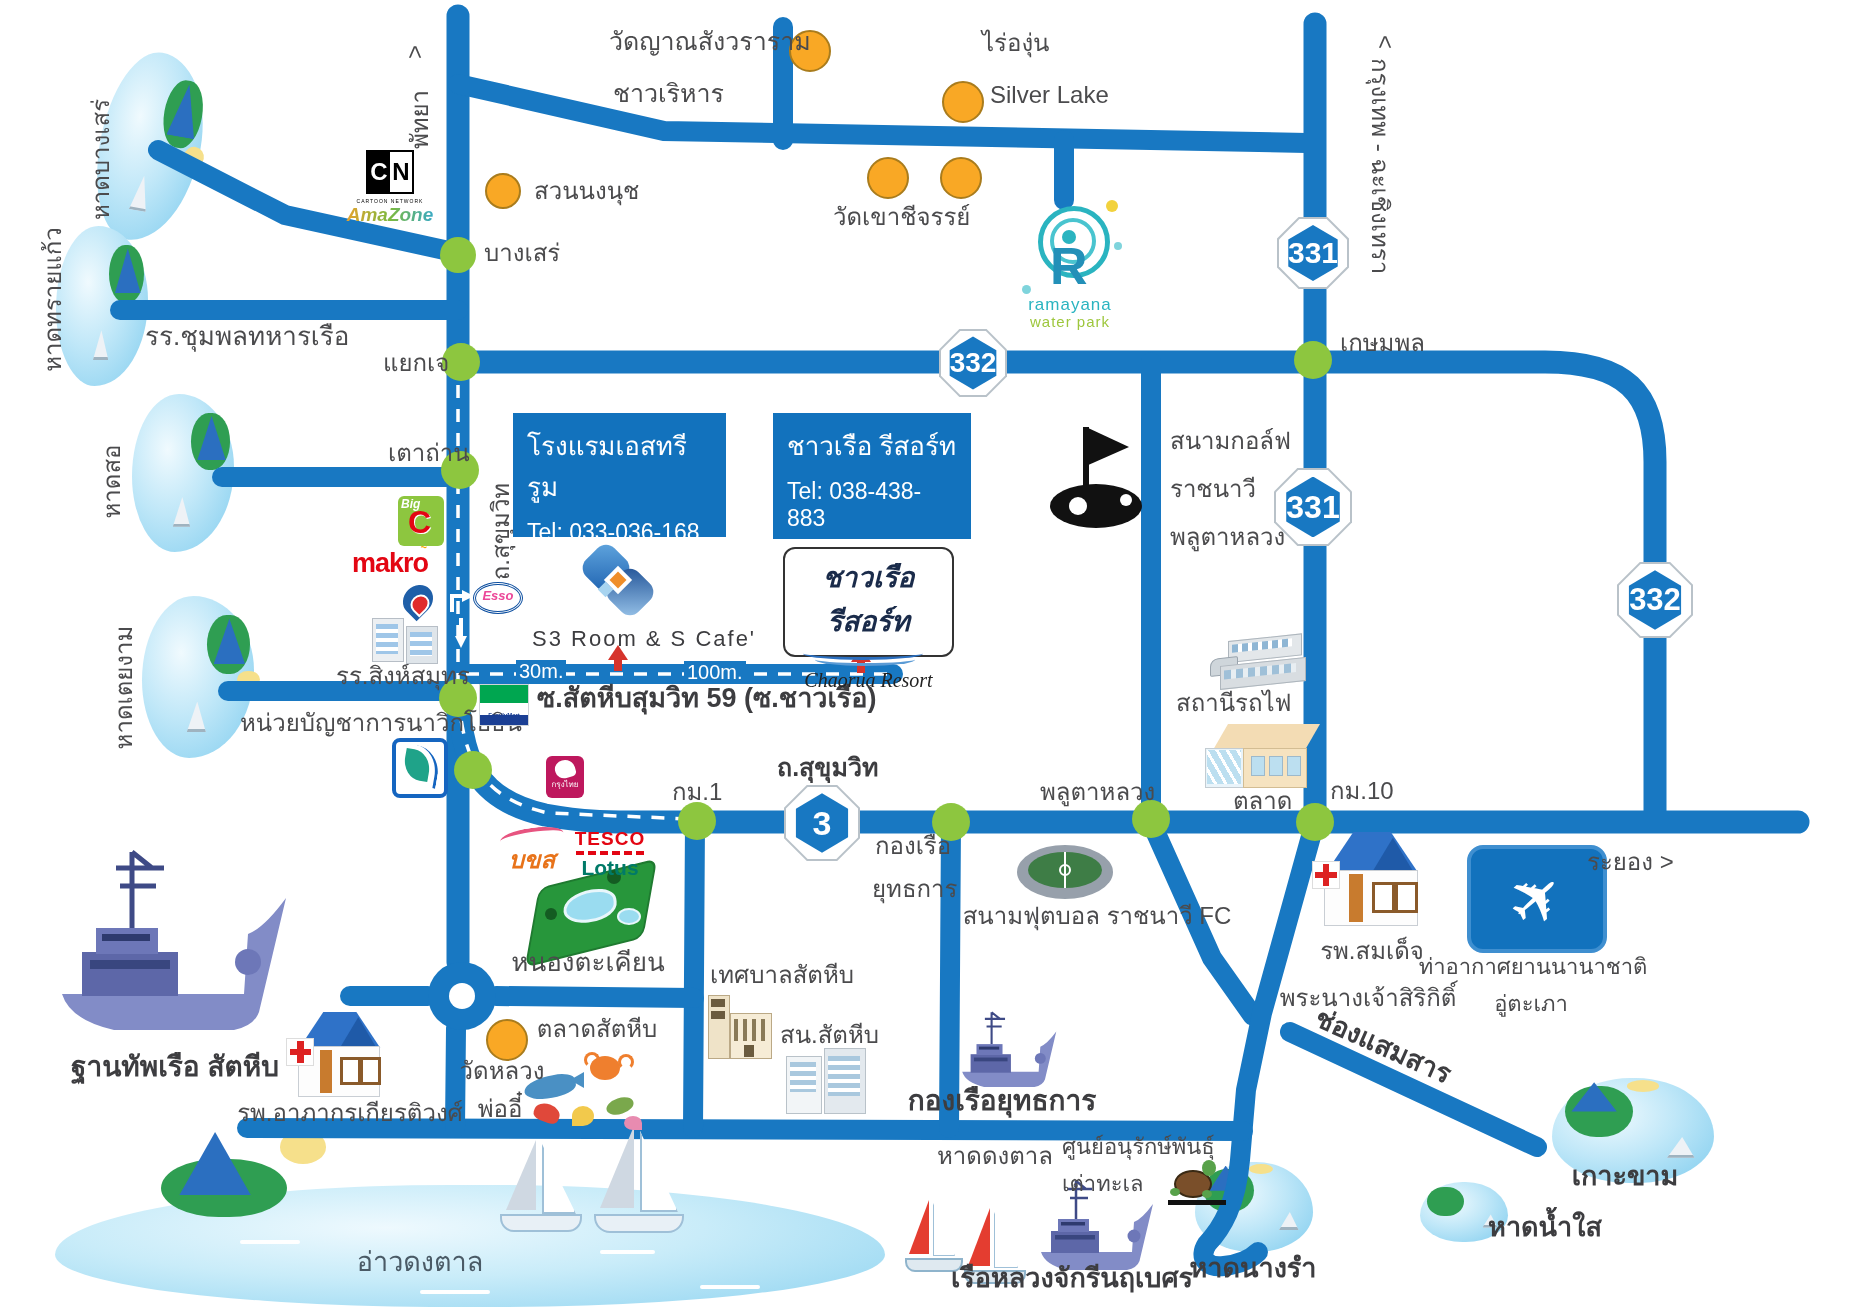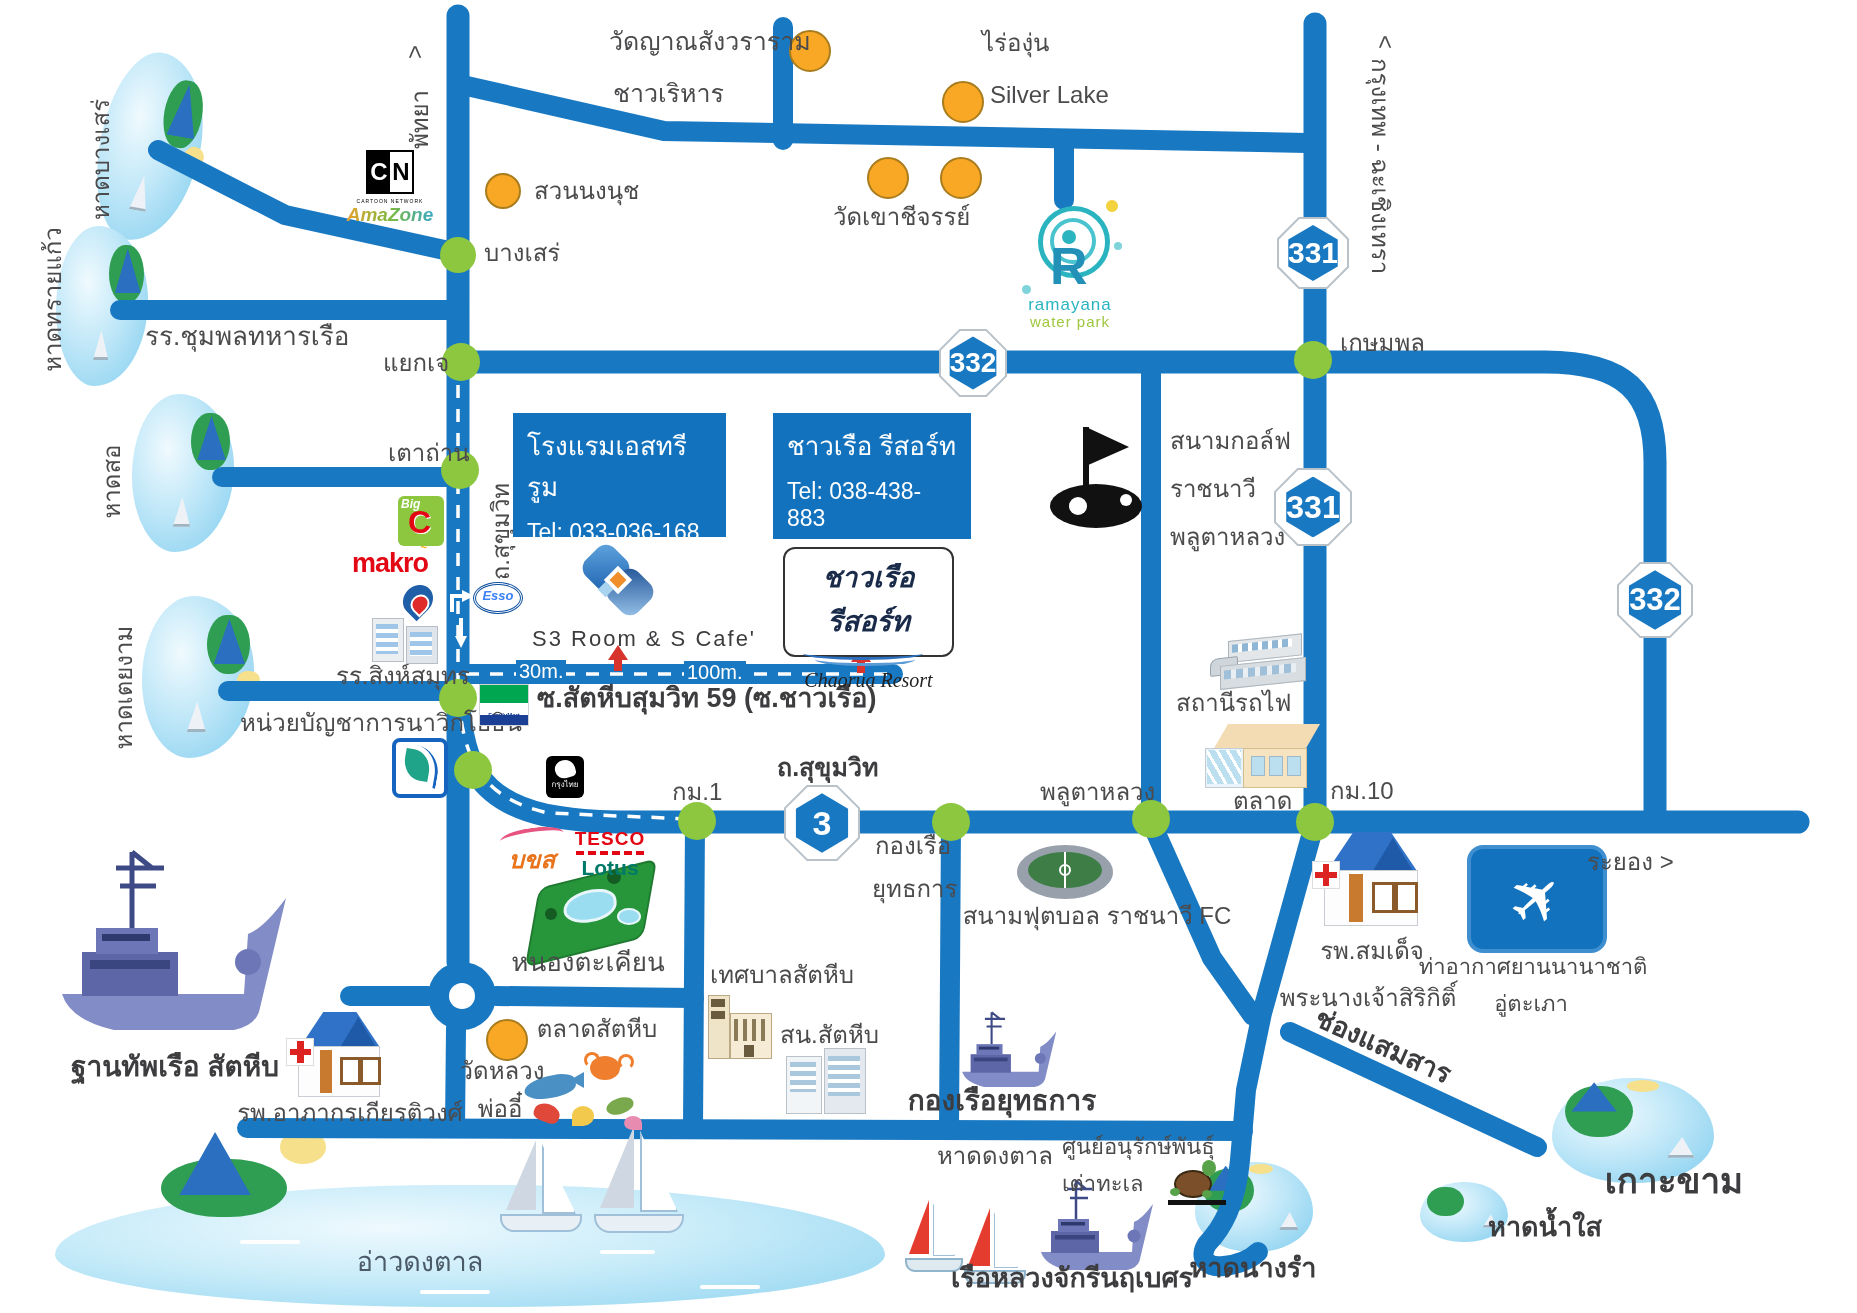--- a/index.html
+++ b/index.html
@@ -304,21 +304,21 @@
   </div>
 
   <div class="logo" style="left:372px;top:614px;width:68px;height:50px;">
     <div style="position:absolute;left:0;top:4px;width:30px;height:42px;background:#eceff2;border:1px solid #b7bec6;"></div>
     <div style="position:absolute;left:34px;top:12px;width:30px;height:36px;background:#dfe5ea;border:1px solid #b7bec6;"></div>
     <div style="position:absolute;left:4px;top:10px;width:22px;height:30px;background:repeating-linear-gradient(180deg,#9fc6e8 0 5px,#fff 5px 9px);"></div>
     <div style="position:absolute;left:38px;top:18px;width:22px;height:24px;background:repeating-linear-gradient(180deg,#9fc6e8 0 5px,#fff 5px 9px);"></div>
   </div>
 
   <div class="logo" style="left:473px;top:582px;width:44px;height:26px;background:#fff;border:3px double #0d4fa0;border-radius:50%;text-align:center;">
-    <span style="color:#3b82f6;font-weight:bold;font-style:italic;font-size:13px;line-height:22px;">Esso</span>
+    <span style="color:#ec4899;font-weight:bold;font-style:italic;font-size:13px;line-height:22px;">Esso</span>
   </div>
 
   <div class="logo" style="left:578px;top:540px;width:82px;height:84px;">
     <div style="position:absolute;left:8px;top:8px;width:40px;height:40px;border-radius:12px;background:linear-gradient(135deg,#63a8e0,#1b5fae);transform:rotate(45deg);"></div>
     <div style="position:absolute;left:32px;top:32px;width:40px;height:40px;border-radius:12px;background:linear-gradient(315deg,#9cc7ec,#1d4f94);transform:rotate(45deg);"></div>
     <div style="position:absolute;left:30px;top:30px;width:20px;height:20px;background:#fff;transform:rotate(45deg);"></div>
     <div style="position:absolute;left:34px;top:34px;width:12px;height:12px;background:#ef8e2a;transform:rotate(45deg);"></div>
     <div style="position:absolute;left:22px;top:44px;width:11px;height:11px;background:#a8d4f0;transform:rotate(45deg);"></div>
   </div>
 
@@ -326,21 +326,21 @@
     <div style="height:45%;background:#00a650;"></div>
     <div style="height:30%;text-align:center;"><span style="font-size:6px;color:#1b3f94;font-weight:bold;">FamilyMart</span></div>
     <div style="height:25%;background:#1b3f94;"></div>
   </div>
 
   <div class="logo" style="left:392px;top:738px;width:48px;height:52px;background:#fff;border:4px solid #1565c0;border-radius:8px;">
     <div style="position:absolute;left:8px;top:8px;width:26px;height:30px;background:#1fa389;border-radius:0 70% 0 70%;transform:rotate(10deg);"></div>
     <div style="position:absolute;left:6px;top:4px;width:34px;height:40px;border-right:3px solid #1565c0;border-radius:0 70% 0 70%;transform:rotate(10deg);"></div>
   </div>
 
-  <div class="logo" style="left:546px;top:756px;width:38px;height:42px;background:#000000;border-radius:6px;text-align:center;">
+  <div class="logo" style="left:546px;top:756px;width:38px;height:42px;background:#be185d;border-radius:6px;text-align:center;">
     <div style="margin:4px auto 0;width:20px;height:18px;background:#fff;border-radius:60% 70% 30% 60%;transform:rotate(-15deg);"></div>
     <div style="font-size:8px;color:#fff;">กรุงไทย</div>
   </div>
 
   <div class="logo" style="left:570px;top:828px;width:80px;text-align:center;">
     <div style="color:#e30613;font-weight:bold;font-size:19px;letter-spacing:1px;">TESCO</div>
     <div style="height:4px;background:repeating-linear-gradient(90deg,#e30613 0 8px,transparent 8px 12px);margin:1px 6px;"></div>
     <div style="color:#007a68;font-weight:bold;font-size:21px;">Lotus</div>
   </div>
 
@@ -491,21 +491,21 @@
   <div class="lbl ctr" style="left:350px;top:1100px;">รพ.อาภากรเกียรติวงศ์</div>
   <div class="lbl ctr b" style="left:175px;top:1052px;font-size:28px;">ฐานทัพเรือ สัตหีบ</div>
   <div class="lbl ctr" style="left:588px;top:948px;font-size:26px;">หนองตะเคียน</div>
   <div class="lbl ctr b" style="left:1002px;top:1086px;font-size:28px;">กองเรือยุทธการ</div>
   <div class="lbl ctr" style="left:995px;top:1143px;">หาดดงตาล</div>
   <div class="lbl" style="left:1062px;top:1135px;font-size:22px;">ศูนย์อนุรักษ์พันธุ์</div>
   <div class="lbl" style="left:1062px;top:1172px;font-size:22px;">เต่าทะเล</div>
   <div class="lbl ctr b" style="left:1072px;top:1264px;font-size:27px;">เรือหลวงจักรีนฤเบศร</div>
   <div class="lbl ctr b" style="left:1253px;top:1254px;font-size:27px;">หาดนางรำ</div>
   <div class="lbl b" style="left:1310px;top:1032px;font-size:27px;transform:rotate(24deg);">ช่องแสมสาร</div>
-  <div class="lbl ctr b" style="left:1674px;top:1162px;font-size:35px;">เกาะขาม</div>
+  <div class="lbl ctr b" style="left:1625px;top:1162px;font-size:27px;">เกาะขาม</div>
   <div class="lbl ctr b" style="left:1545px;top:1213px;font-size:27px;">หาดน้ำใส</div>
   <div class="lbl ctr" style="left:420px;top:1248px;font-size:27px;color:#4a5a66;">อ่าวดงตาล</div>
 
   <div class="vlbl rot-ccw" style="left:40px;top:140px;">หาดบางเสร่</div>
   <div class="vlbl rot-ccw" style="left:-20px;top:280px;">หาดทรายแก้ว</div>
   <div class="vlbl rot-ccw" style="left:75px;top:462px;">หาดสอ</div>
   <div class="vlbl rot-ccw" style="left:62px;top:668px;">หาดเตยงาม</div>
   <div class="vlbl rot-ccw" style="left:452px;top:512px;">ถ.สุขุมวิท</div>
   <div class="vlbl rot-ccw" style="left:390px;top:100px;">พัทยา</div>
   <div class="vlbl rot-ccw b" style="left:408px;top:38px;">&gt;</div>

